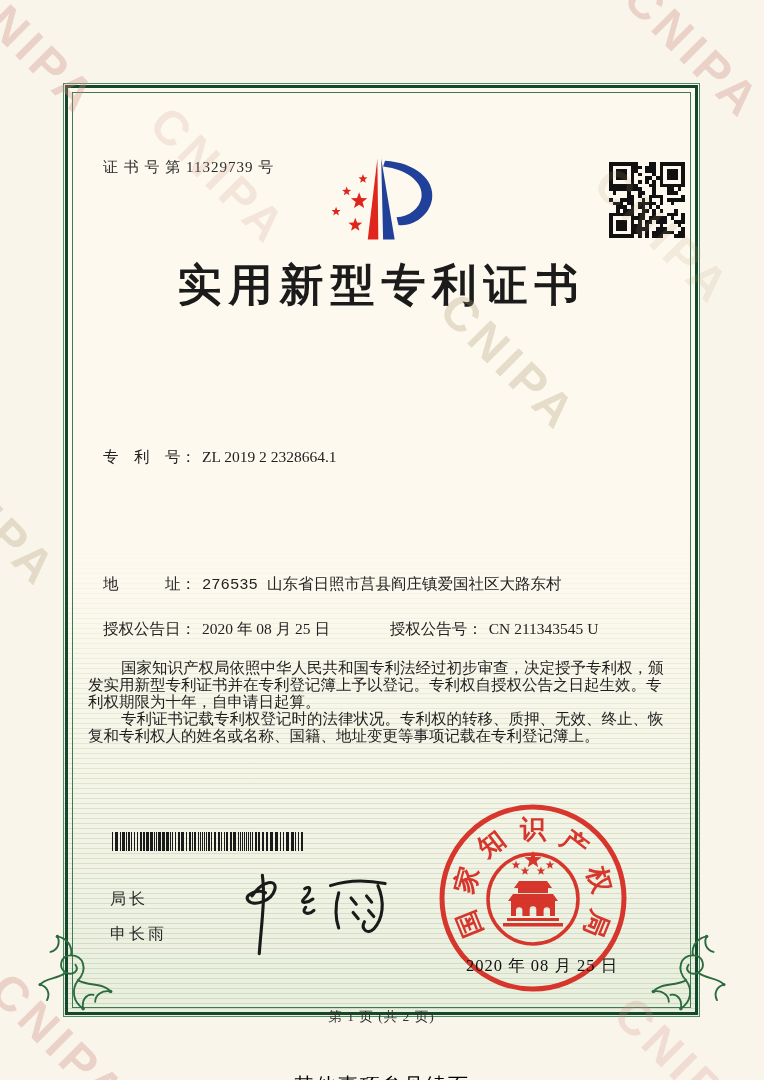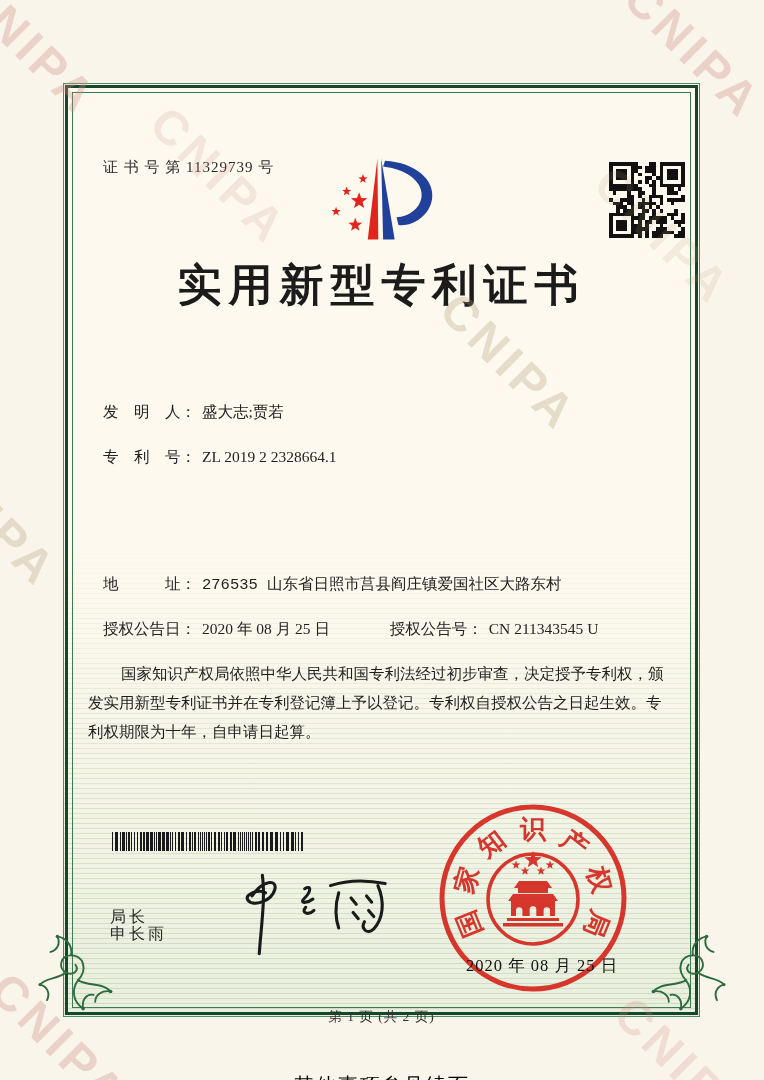--- a/index.html
+++ b/index.html
@@ -53,26 +53,26 @@
   }
   
   .fields{position:absolute;left:40px;top:239px;width:570px;height:300px;font-size:15.5px;}
   .field-row{position:absolute;left:0;white-space:nowrap;color:#222;}
   .field-row .lbl{color:#222;}
   .field-row .val{margin-left:6px;}
   .grant-row{position:absolute;left:0;top:270px;white-space:nowrap;}
   .grant-row .val{margin-left:6px;}
   .grant-col2{margin-left:56px;}
   
-  .notice{position:absolute;left:25px;top:549px;width:580px;font-size:15.5px;line-height:29px;color:#1e1e1e;}
+  .notice{position:absolute;left:25px;top:549px;width:580px;font-size:15.5px;line-height:17px;color:#1e1e1e;}
   .notice p{margin:0;text-indent:33px;}
   
   .barcode{position:absolute;left:47px;top:722px;width:200px;height:19px;}
   .barcode svg{width:100%;height:100%;}
-  .signer-title{position:absolute;left:47px;top:797px;font-size:16px;letter-spacing:3px;color:#2a2a2a;}
+  .signer-title{position:absolute;left:47px;top:779px;font-size:16px;letter-spacing:3px;color:#2a2a2a;}
   .signer-name{position:absolute;left:47px;top:814px;font-size:16px;letter-spacing:3px;color:#2a2a2a;}
   .signature{position:absolute;left:158px;top:755px;width:190px;height:98px;}
   .seal{position:absolute;left:370px;top:688px;width:200px;height:200px;opacity:.92;}
   .seal text{fill:#d5271d;font-size:26px;font-weight:bold;font-family:"Liberation Serif",serif;}
   .seal-date{
     position:absolute;left:403px;top:845px;width:210px;
     font-size:16.5px;letter-spacing:1px;color:#111;z-index:4;
   }
   .page-info{position:absolute;left:0;top:898px;width:100%;text-align:center;font-size:13.5px;letter-spacing:1px;color:#333;}
   
@@ -376,37 +376,35 @@
 
     <div class="title">实用新型专利证书</div>
 
     <div class="fields" id="fields">
       <div class="grant-row">
         <span class="lbl">授权公告日：</span><span class="val">2020 年 08 月 25 日</span>
         <span class="lbl grant-col2">授权公告号：</span><span class="val">CN 211343545 U</span>
       </div>
 
 
-  <div class="field-row" style="top: 53px;">
-    <span class="lbl">发　明　人：</span><span class="val">盛大志;贾若</span>
-  </div>
 
   <div class="field-row" style="top: 98px;">
     <span class="lbl">专　利　号：</span><span class="val">ZL 2019 2 2328664.1</span>
   </div>
 
 
 
   <div class="field-row" style="top: 225px; font-family: Liberation Mono, monospace;">
     <span class="lbl">地　　　址：</span><span class="val">276535  山东省日照市莒县阎庄镇爱国社区大路东村</span>
   </div>
 </div>
 
     <div class="notice">
       <p>国家知识产权局依照中华人民共和国专利法经过初步审查，决定授予专利权，颁发实用新型专利证书并在专利登记簿上予以登记。专利权自授权公告之日起生效。专利权期限为十年，自申请日起算。</p>
+      <p>专利证书记载专利权登记时的法律状况。专利权的转移、质押、无效、终止、恢复和专利权人的姓名或名称、国籍、地址变更等事项记载在专利登记簿上。</p>
     </div>
 
     <div class="barcode">
       <svg id="barcode-svg" viewBox="0 0 200 19" preserveAspectRatio="none" fill="#1a1a1a">
           <rect x="2" y="0" width="1" height="19"></rect>
           <rect x="5" y="0" width="3" height="19"></rect>
           <rect x="10" y="0" width="1" height="19"></rect>
           <rect x="12" y="0" width="3" height="19"></rect>
           <rect x="16" y="0" width="1" height="19"></rect>
           <rect x="18" y="0" width="2" height="19"></rect>

